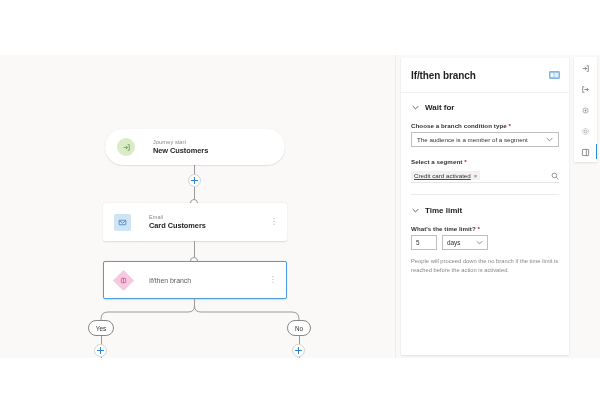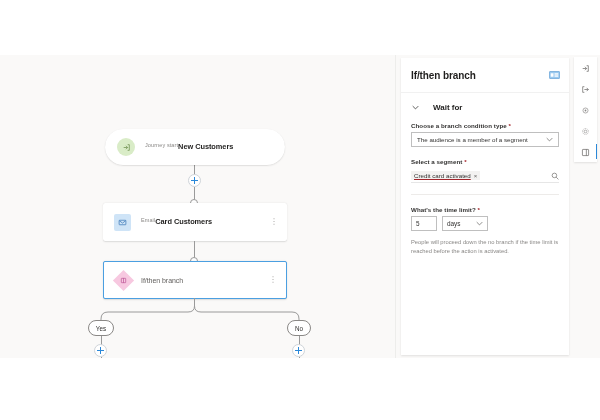--- a/index.html
+++ b/index.html
@@ -76,23 +76,23 @@
     top: 206px;
     width: 184px;
     height: 38px;
     border-radius: 2px;
     padding-left: 11px;
     border: 1.5px solid #4b9fe1;
   }
 
   .node-text {
     display: flex;
-    flex-direction: row;
-    justify-content: center;
-    margin-left: 10px;
+    flex-direction: column;
+    justify-content: center;
+    margin-left: 18px;
     line-height: 1.15;
   }
   .node-kicker {
     font-size: 5.5px;
     color: #8a8886;
     letter-spacing: 0.1px;
   }
   .node-title {
     font-size: 7.4px;
     font-weight: bold;
@@ -225,21 +225,21 @@
     font-weight: bold;
     color: #201f1e;
     letter-spacing: -0.1px;
   }
   .panel-head-icon { margin-left: auto; display: flex; }
   .panel-body { padding: 10px 10px 0 10px; }
 
   .section-head {
     display: flex;
     align-items: center;
-    gap: 14px;
+    gap: 6px;
     margin-bottom: 10px;
   }
   .section-title {
     font-size: 8px;
     font-weight: bold;
     color: #201f1e;
   }
   .chev {
     width: 8px;
     height: 8px;
@@ -504,20 +504,28 @@
                 <circle cx="6" cy="6" r="4"></circle>
                 <path d="M9 9 L13 13"></path>
               </svg>
             </span>
             <span class="combo-underline"></span>
           </div>
         </div>
 
         <div class="divider"></div>
 
+        <div class="section-head">
+          <span class="chev">
+            <svg width="7" height="5" viewBox="0 0 10 6" fill="none" stroke="#323130" stroke-width="1.1">
+              <path d="M1 1 L5 5 L9 1"></path>
+            </svg>
+          </span>
+          <span class="section-title">Time limit</span>
+        </div>
 
         <div>
           <div class="field-label">
             <span>What's the time limit?</span>
             <span class="req">*</span>
           </div>
           <div class="row">
             <div class="num-box">5</div>
             <div class="unit-box">
               <span>days</span>

